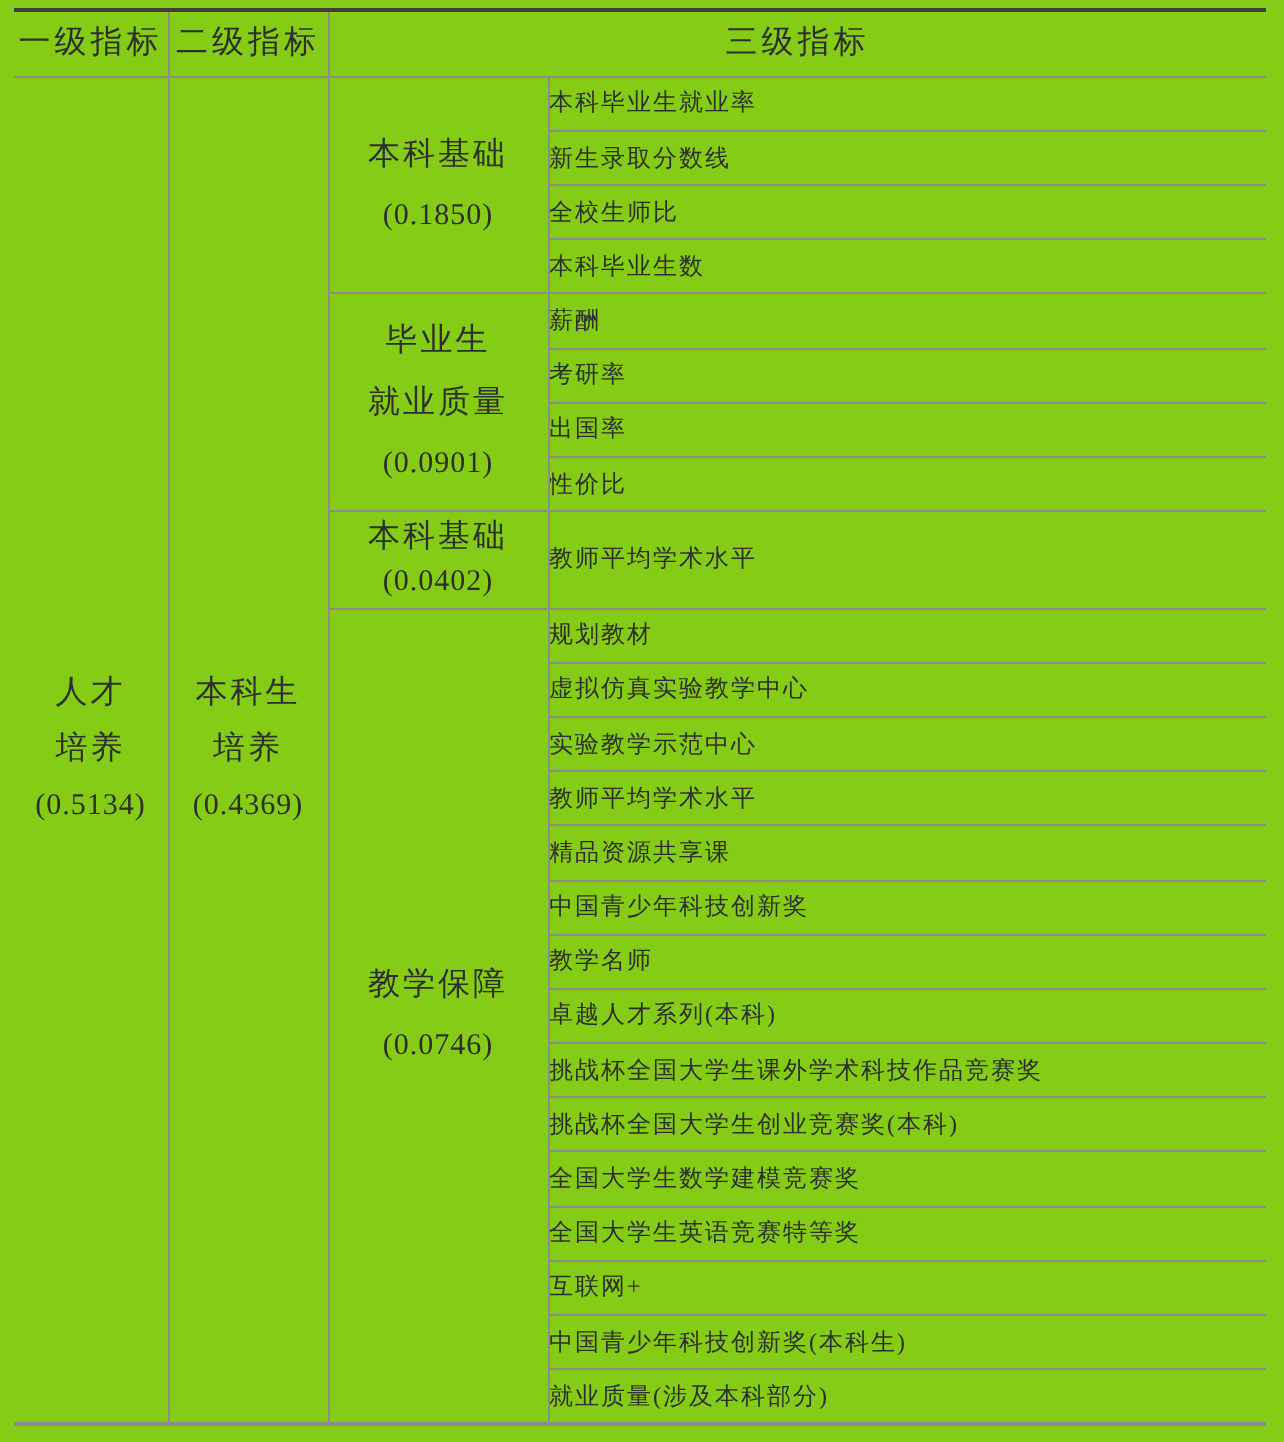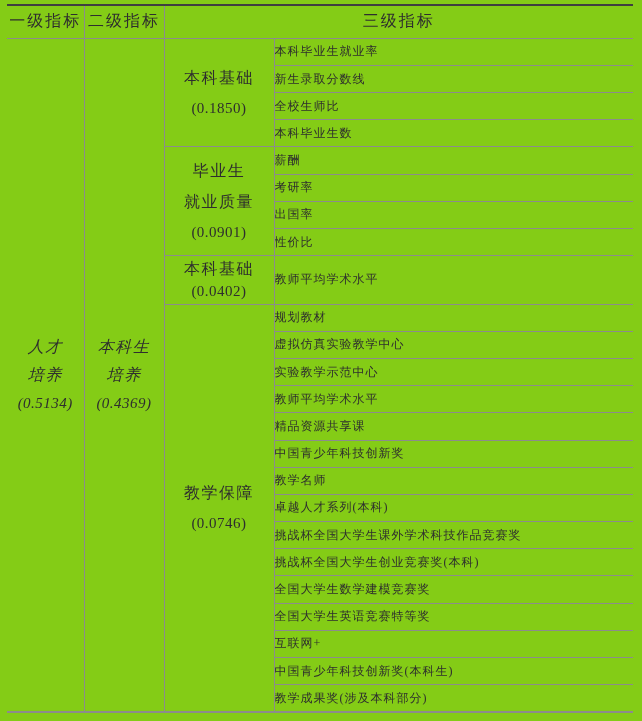--- a/index.html
+++ b/index.html
@@ -28,21 +28,21 @@
   tr.hdr { height: 33px; }
   td.hc { text-align: center; font-size: 16px; letter-spacing: 2px; }
   tr.std { height: 27px; }
   tr.tall { height: 48px; }
   td.item {
     font-size: 12px; letter-spacing: 1px;
     text-align: left; padding-left: 9px;
     white-space: nowrap; overflow: hidden;
   }
   td.lvl, td.grp { text-align: center; font-size: 16px; letter-spacing: 1.5px; }
-  td.lvl div { line-height: 28px; font-style: italic; }
+  td.lvl div { line-height: 28px; }
   td.grp div { line-height: 31px; }
   td.grp.cmp div { line-height: 23px; }
   .wt { font-size: 15px; letter-spacing: 0.5px; }
 </style>
 </head>
 <body>
 
 <div class="page">
   <table class="ind">
     <colgroup>
@@ -151,17 +151,17 @@
       <tr class="std">
           <td class="item">全国大学生英语竞赛特等奖</td>
         </tr>
       <tr class="std">
           <td class="item">互联网+</td>
         </tr>
       <tr class="std">
           <td class="item">中国青少年科技创新奖(本科生)</td>
         </tr>
       <tr class="std">
-          <td class="item">教学成果奖(涉及本科部分)</td>
+          <td class="item">就业质量(涉及本科部分)</td>
         </tr>
     </tbody>
   </table>
 </div>
 
 </body></html>

